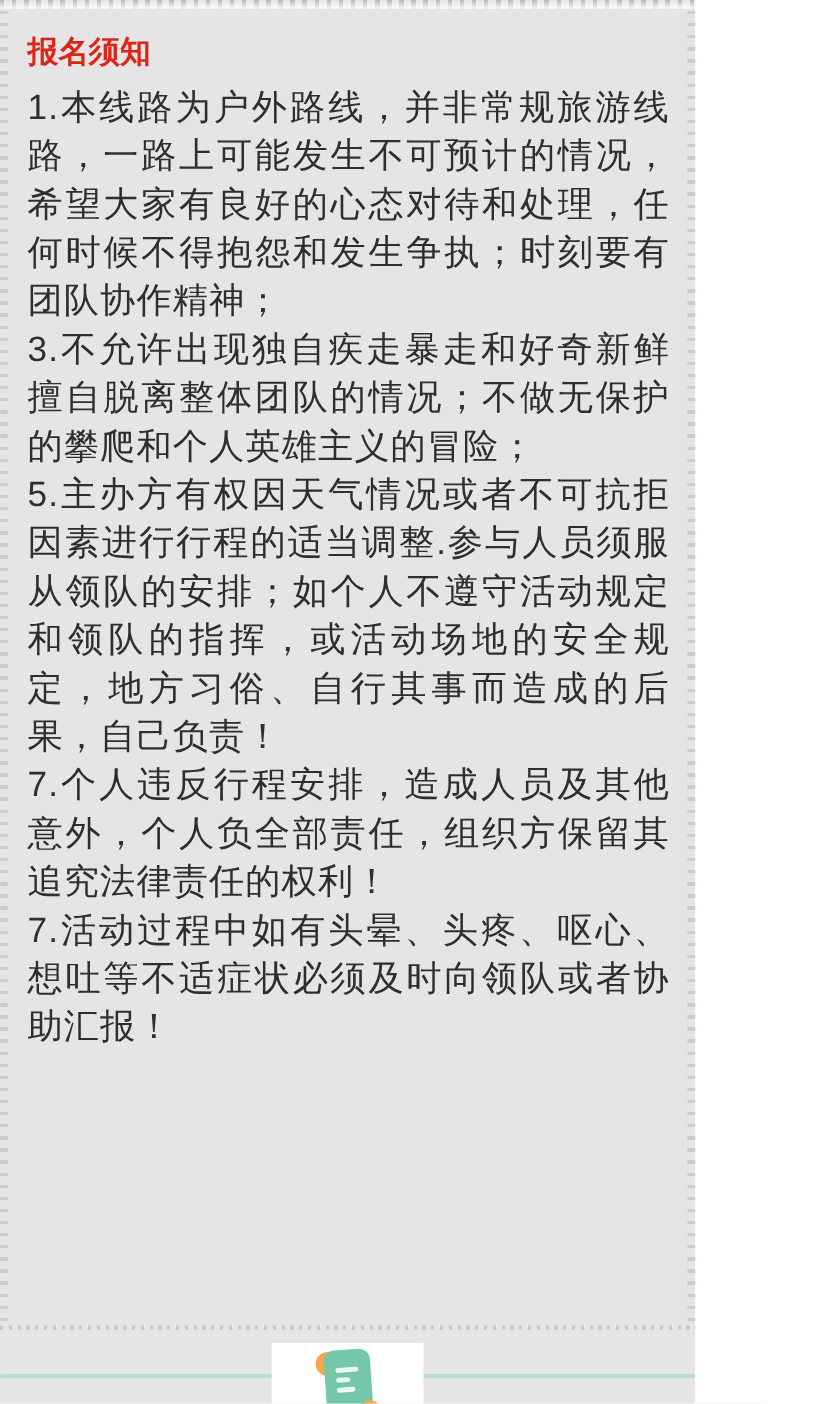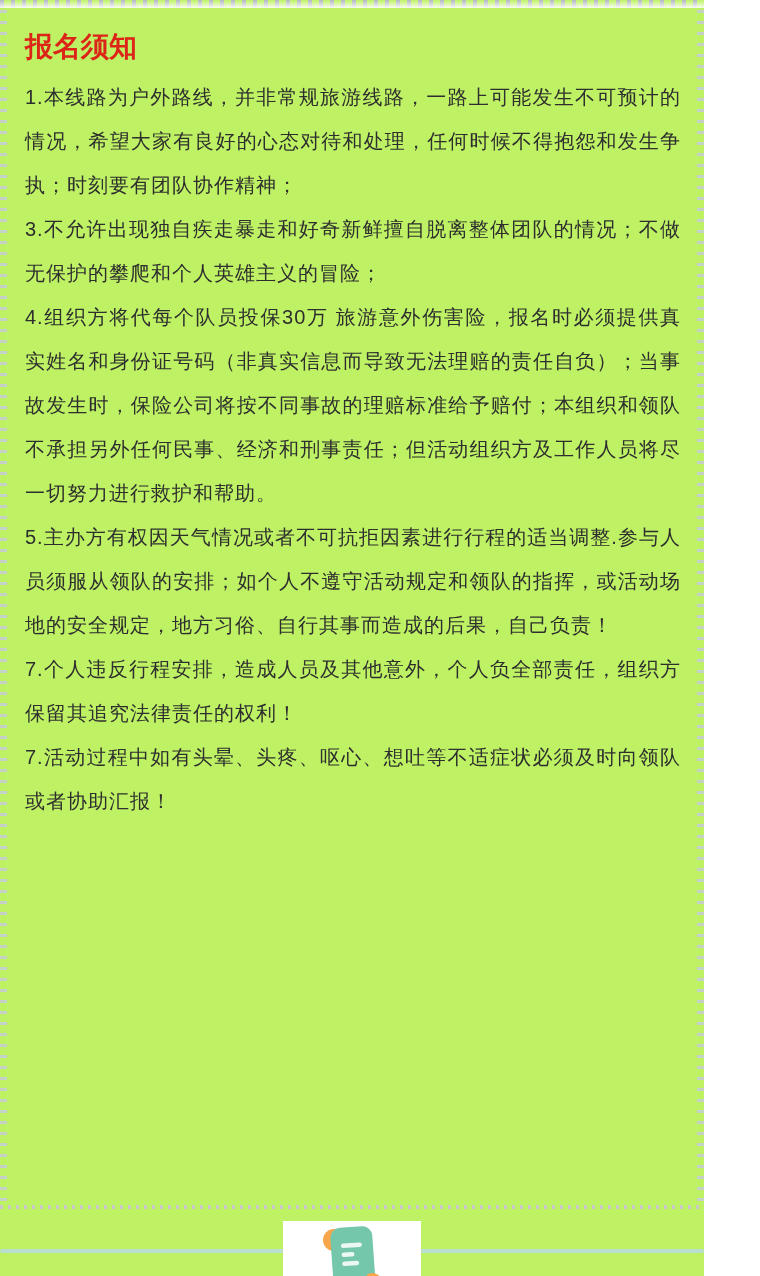--- a/index.html
+++ b/index.html
@@ -3,21 +3,21 @@
 <meta charset="utf-8">
 <style>
   html,body{margin:0;padding:0;}
   body{
     width:760px;height:1276px;
     background:#ffffff;
     overflow:hidden;
     position:relative;
     font-family:"Liberation Sans","DejaVu Sans",sans-serif;
   }
-  .page{position:absolute;inset:0;width:704px;height:1276px;background:#bef264;}
+  .page{position:absolute;inset:0;width:632px;height:1276px;background:#e5e5e5;}
 
   
   .tick-top{
     position:absolute;top:0;left:0;right:0;height:8px;
     background:repeating-linear-gradient(90deg,var(--tick-top,#b3b8c2) 0 4px,transparent 4px 11px);
   }
   .tick-top::after{
     content:"";position:absolute;inset:0;
     background:linear-gradient(to bottom,rgba(255,255,255,0) 0%,rgba(255,255,255,.9) 100%);
   }
@@ -33,21 +33,21 @@
     position:absolute;left:25px;right:23px;top:30px;
     color:var(--body-text,#2e2e2e);
   }
   .content h1{
     margin:0 0 11px 0;
     font-size:28px;line-height:34px;font-weight:bold;
     color:var(--title-red,#dc2418);
   }
   .content p{
     margin:0;
-    font-size:20px;line-height:44px;letter-spacing:1px;
+    font-size:32px;line-height:44px;letter-spacing:1px;
     text-align:justify;
   }
 
   
   .dotted-divider{
     position:absolute;left:0;right:0;top:1205px;height:4px;
     background:repeating-linear-gradient(90deg,var(--dot-gray,#c9c9c9) 0 3px,transparent 3px 8px);
   }
 
   
@@ -67,21 +67,20 @@
 <div class="page">
 
   <div class="tick-top"></div>
   <div class="tick-left"></div>
   <div class="tick-right"></div>
 
   <div class="content">
     <h1>报名须知</h1>
     <p>1.本线路为户外路线，并非常规旅游线路，一路上可能发生不可预计的情况，希望大家有良好的心态对待和处理，任何时候不得抱怨和发生争执；时刻要有团队协作精神；</p>
     <p>3.不允许出现独自疾走暴走和好奇新鲜擅自脱离整体团队的情况；不做无保护的攀爬和个人英雄主义的冒险；</p>
-    <p>4.组织方将代每个队员投保30万 旅游意外伤害险，报名时必须提供真实姓名和身份证号码（非真实信息而导致无法理赔的责任自负）；当事故发生时，保险公司将按不同事故的理赔标准给予赔付；本组织和领队不承担另外任何民事、经济和刑事责任；但活动组织方及工作人员将尽一切努力进行救护和帮助。</p>
     <p>5.主办方有权因天气情况或者不可抗拒因素进行行程的适当调整.参与人员须服从领队的安排；如个人不遵守活动规定和领队的指挥，或活动场地的安全规定，地方习俗、自行其事而造成的后果，自己负责！</p>
     <p>7.个人违反行程安排，造成人员及其他意外，个人负全部责任，组织方保留其追究法律责任的权利！</p>
     <p>7.活动过程中如有头晕、头疼、呕心、想吐等不适症状必须及时向领队或者协助汇报！</p>
   </div>
 
   <div class="dotted-divider"></div>
 
   <div class="footer">
     <div class="teal-line"></div>
     <div class="icon-wrap">

